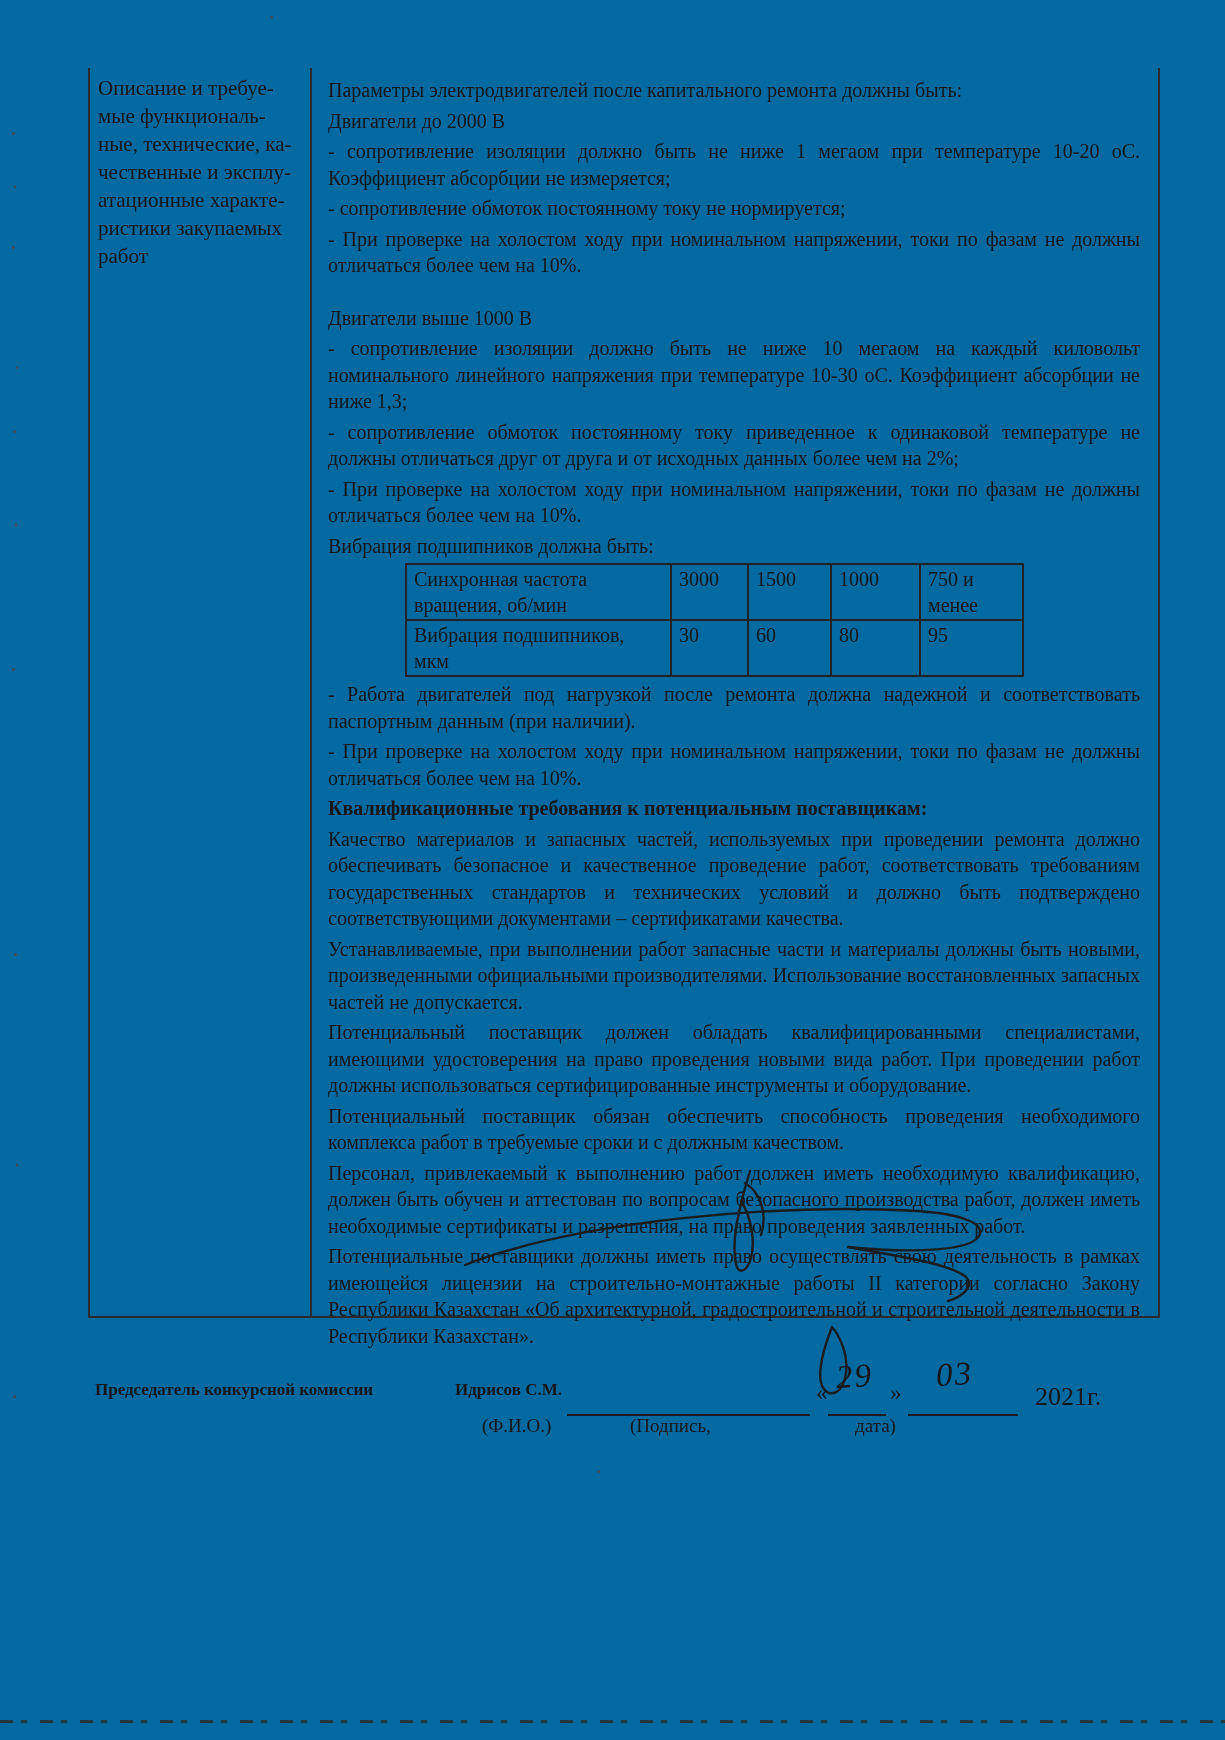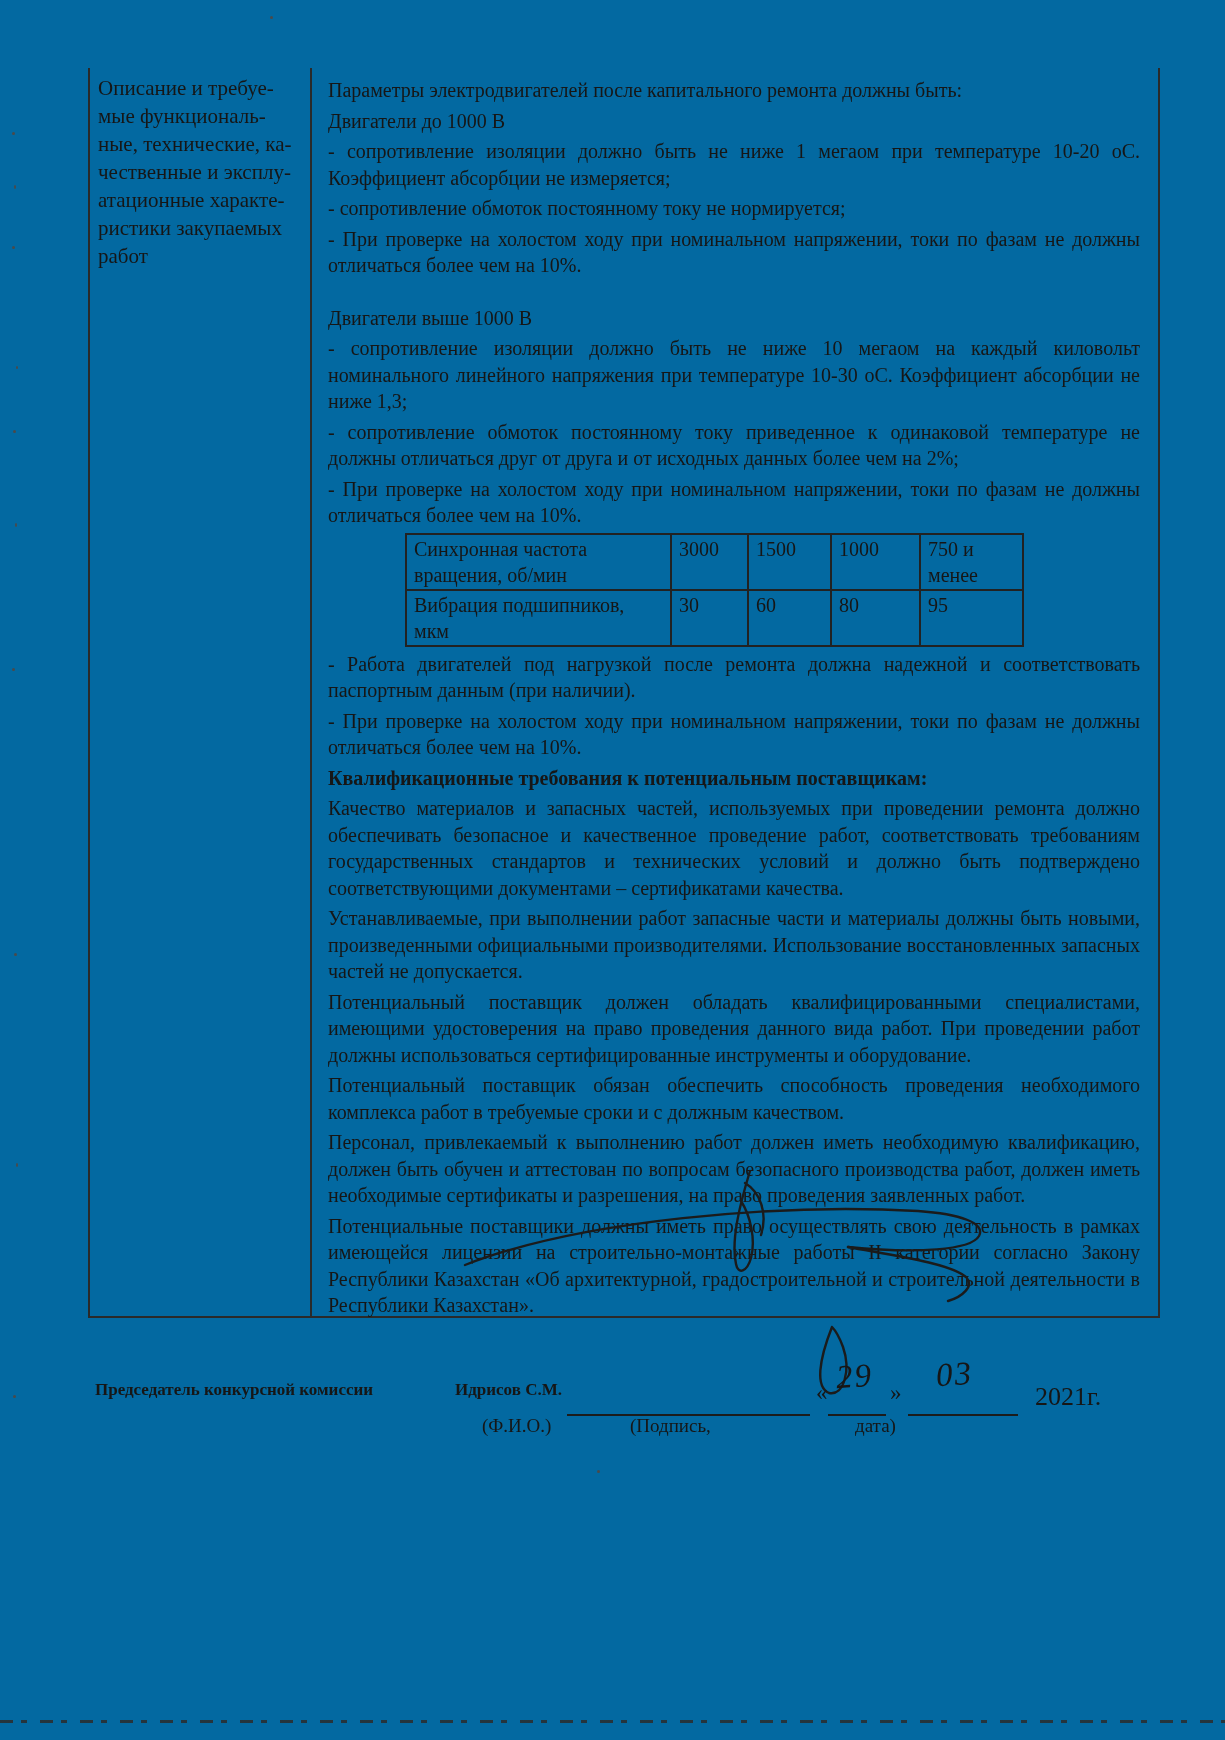--- a/index.html
+++ b/index.html
@@ -85,28 +85,29 @@
     <div class="left-cell">Описание и требуе-
 мые функциональ-
 ные, технические, ка-
 чественные и эксплу-
 атационные характе-
 ристики закупаемых
 работ</div>
 
     <div class="right-cell">
       <p>Параметры электродвигателей после капитального ремонта должны быть:</p>
-      <p>Двигатели до 1000 В</p>
+      <p>Двигатели до 2000 В</p>
       <p>- сопротивление изоляции должно быть  не ниже 1 мегаом при температуре 10-20 оС. Коэффициент абсорбции не измеряется;</p>
       <p>- сопротивление обмоток постоянному току не нормируется;</p>
       <p>- При проверке на холостом ходу при номинальном напряжении, токи по фазам не должны отличаться более чем на 10%.</p>
       <p class="gap-before">Двигатели выше 1000 В</p>
       <p>- сопротивление изоляции должно быть  не ниже 10 мегаом на каждый киловольт номинального линейного напряжения при температуре 10-30 оС. Коэффициент абсорбции не ниже 1,3;</p>
       <p>- сопротивление обмоток постоянному току приведенное к одинаковой температуре не должны отличаться друг от друга и от исходных данных более чем на 2%;</p>
       <p>- При проверке на холостом ходу при номинальном напряжении, токи по фазам не должны отличаться более чем на 10%.</p>
+      <p>Вибрация подшипников должна быть:</p>
 
       <table class="vib-table">
         <tbody>
             <tr>
           <td class="c0">Синхронная частота вращения, об/мин</td>
           <td class="c1">3000</td>
           <td class="c2">1500</td>
           <td class="c3">1000</td>
           <td class="c4">750 и менее</td>
         </tr>
@@ -118,21 +119,21 @@
           <td class="c4">95</td>
         </tr>
       </tbody>
         </table>
 
       <p>- Работа двигателей под нагрузкой после ремонта должна надежной и соответствовать паспортным данным (при наличии).</p>
       <p>- При проверке на холостом ходу при номинальном напряжении, токи по фазам не должны отличаться более чем на 10%.</p>
       <p class="bold">Квалификационные требования к потенциальным поставщикам:</p>
       <p>Качество материалов и запасных частей, используемых при проведении ремонта должно обеспечивать безопасное и качественное проведение работ, соответствовать требованиям государственных стандартов и технических условий и должно быть подтверждено соответствующими документами – сертификатами качества.</p>
       <p>Устанавливаемые, при выполнении работ запасные части и материалы должны быть новыми, произведенными официальными производителями. Использование восстановленных запасных частей не допускается.</p>
-      <p>Потенциальный поставщик должен обладать квалифицированными специалистами, имеющими удостоверения на право проведения данного вида работ. При проведении работ должны использоваться сертифицированные инструменты и оборудование.</p>
+      <p>Потенциальный поставщик должен обладать квалифицированными специалистами, имеющими удостоверения на право проведения новыми вида работ. При проведении работ должны использоваться сертифицированные инструменты и оборудование.</p>
       <p>Потенциальный поставщик обязан обеспечить способность проведения необходимого комплекса работ в требуемые сроки и с должным качеством.</p>
       <p>Персонал, привлекаемый к выполнению работ должен иметь необходимую квалификацию, должен быть обучен и аттестован по вопросам безопасного производства работ, должен иметь необходимые сертификаты и разрешения, на право проведения заявленных работ.</p>
       <p>Потенциальные поставщики должны иметь право осуществлять свою деятельность в рамках имеющейся лицензии на строительно-монтажные работы II категории согласно Закону Республики Казахстан «Об архитектурной, градостроительной и строительной деятельности в Республики Казахстан».</p>
     </div>
   </div>
 
   <svg class="sig-svg" width="560" height="245" viewBox="0 0 560 245">
     <g fill="none" stroke="#1b1b1b" stroke-width="2.4" stroke-linecap="round">
       <path d="M 15 100 C 130 55, 330 38, 468 46 C 510 49, 536 58, 529 71 C 521 85, 468 89, 398 82"></path>
       <path d="M 398 82 C 440 90, 500 98, 516 112 C 525 121, 512 132, 498 136"></path>

